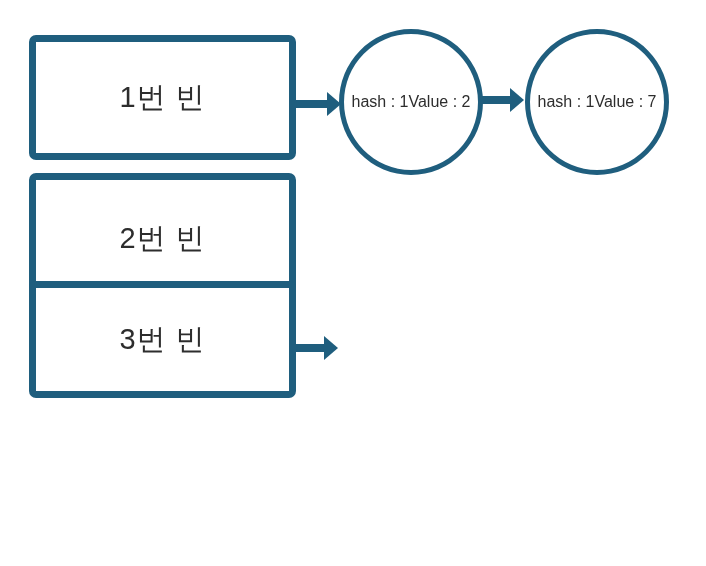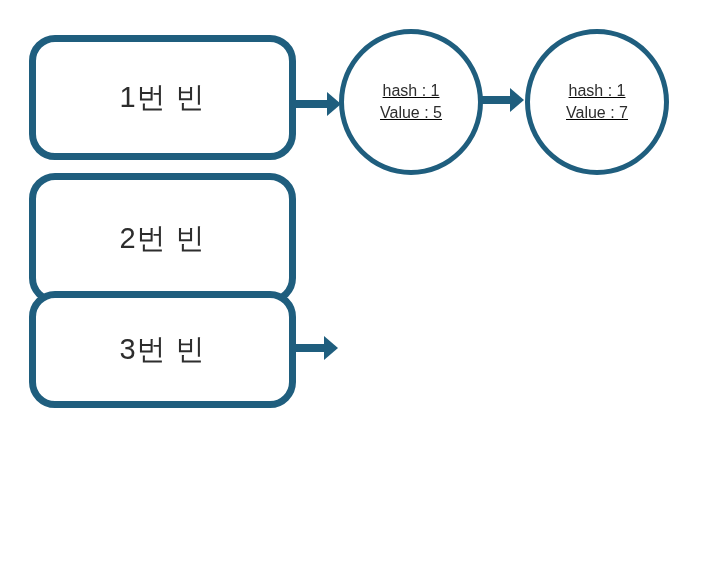--- a/index.html
+++ b/index.html
@@ -14,45 +14,43 @@
     height: 566px;
     background: var(--background, #ffffff);
     overflow: hidden;
   }
   .bin {
     position: absolute;
     left: 29px;
     width: 267px;
     box-sizing: border-box;
     border: 7px solid var(--stroke, #1f5e7e);
-    border-radius: 26px;
+    border-radius: 7px;
     background: var(--background, #ffffff);
     display: flex;
     align-items: center;
     justify-content: center;
   }
   .bin-label {
     font-size: 29px;
     color: var(--text, #2d2d2d);
     letter-spacing: 1px;
     white-space: nowrap;
   }
   .node {
     position: absolute;
     box-sizing: border-box;
     width: 144px;
     height: 146px;
     border: 5px solid var(--stroke, #1f5e7e);
     border-radius: 50%;
     background: var(--background, #ffffff);
     display: flex;
-    flex-direction: column;
     align-items: center;
     justify-content: center;
-    text-decoration: underline;
   }
   .node-line {
     font-size: 16px;
     line-height: 22px;
     color: var(--text, #2d2d2d);
     white-space: nowrap;
   }
   .arrow-shaft {
     position: absolute;
     height: 8px;
@@ -71,30 +69,30 @@
 <body>
 
 <div class="canvas">
 
   <div class="bin" style="top:35px; height:125px;">
     <span class="bin-label">1번 빈</span>
   </div>
   <div class="bin" style="top:173px; height:131px;">
     <span class="bin-label">2번 빈</span>
   </div>
-  <div class="bin" style="top:291px; height:117px;">
+  <div class="bin" style="top:281px; height:117px;">
     <span class="bin-label">3번 빈</span>
   </div>
 
   <div class="arrow-shaft" style="left:293px; top:100px; width:34px;"></div>
   <div class="arrow-head" style="left:327px; top:92px;"></div>
 
   <div class="node" style="left:339px; top:29px;">
     <span class="node-line">hash : 1</span>
-    <span class="node-line">Value : 5</span>
+    <span class="node-line">Value : 2</span>
   </div>
 
   <div class="arrow-shaft" style="left:481px; top:96px; width:29px;"></div>
   <div class="arrow-head" style="left:510px; top:88px;"></div>
 
   <div class="node" style="left:525px; top:29px;">
     <span class="node-line">hash : 1</span>
     <span class="node-line">Value : 7</span>
   </div>
 

